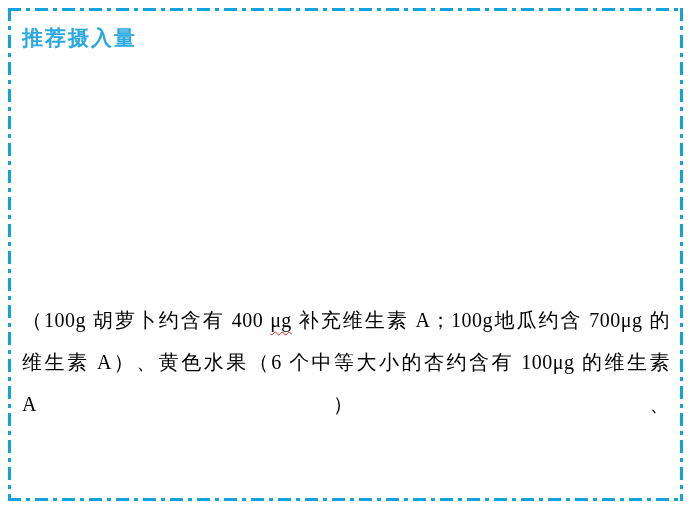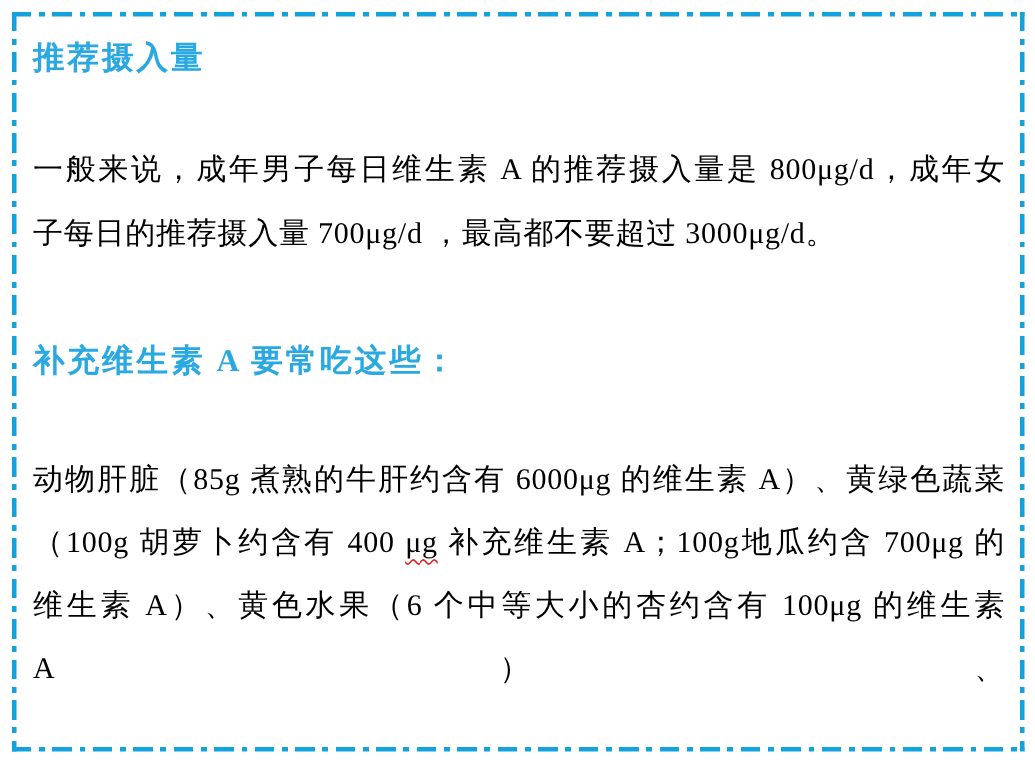--- a/index.html
+++ b/index.html
@@ -84,26 +84,20 @@
 
 <div class="page">
 
   <div class="border-edge edge-h edge-top"></div>
   <div class="border-edge edge-h edge-bottom"></div>
   <div class="border-edge edge-v edge-left"></div>
   <div class="border-edge edge-v edge-right"></div>
 
   <h2 class="heading heading-1">推荐摄入量</h2>
 
-  <div class="para para-1">
-    <div class="line full">一般来说，成年男子每日维生素 A 的推荐摄入量是 800μg/d，成年女</div>
-    <div class="line">子每日的推荐摄入量 700μg/d ，最高都不要超过 3000μg/d。</div>
-  </div>
 
-  <h2 class="heading heading-2">补充维生素 A 要常吃这些：</h2>
 
   <div class="para para-2">
-    <div class="line full">动物肝脏（85g 煮熟的牛肝约含有 6000μg 的维生素 A）、黄绿色蔬菜</div>
     <div class="line full"><span>（100g 胡萝卜约含有 400 </span><span class="squiggle">μg</span><span> 补充维生素 A；100g地瓜约含 700μg 的</span></div>
     <div class="line full">维生素 A）、黄色水果（6 个中等大小的杏约含有 100μg 的维生素 A）、</div>
   </div>
 
 </div>
 
 </body></html>

